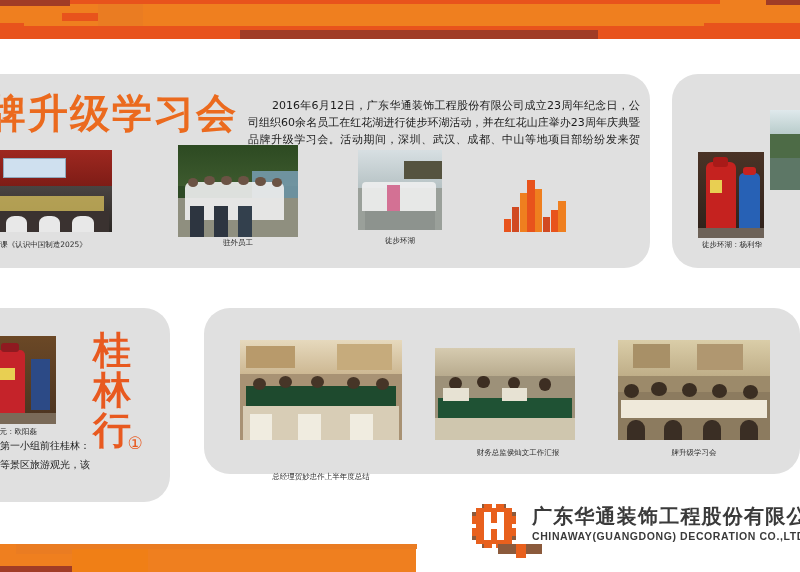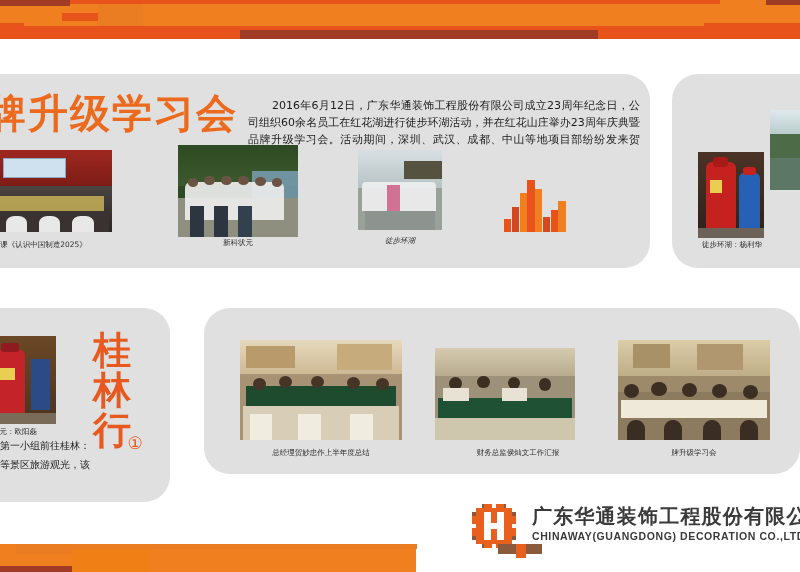--- a/index.html
+++ b/index.html
@@ -174,31 +174,31 @@
     <div style="position:absolute;left:8%;top:36%;width:9%;height:10%;background:#6b5344;border-radius:50%;"></div>
     <div style="position:absolute;left:22%;top:34%;width:9%;height:10%;background:#6b5344;border-radius:50%;"></div>
     <div style="position:absolute;left:36%;top:34%;width:9%;height:10%;background:#6b5344;border-radius:50%;"></div>
     <div style="position:absolute;left:50%;top:34%;width:9%;height:10%;background:#6b5344;border-radius:50%;"></div>
     <div style="position:absolute;left:64%;top:35%;width:9%;height:10%;background:#6b5344;border-radius:50%;"></div>
     <div style="position:absolute;left:78%;top:36%;width:9%;height:10%;background:#6b5344;border-radius:50%;"></div>
     <div style="position:absolute;left:10%;top:66%;width:12%;height:34%;background:#2d3540;"></div>
     <div style="position:absolute;left:30%;top:66%;width:12%;height:34%;background:#2d3540;"></div>
     <div style="position:absolute;left:50%;top:66%;width:12%;height:34%;background:#33404d;"></div>
   </div>
-  <div class="caption" style="left:178px;top:238px;width:120px;">新科状元</div>
+  <div class="caption" style="left:178px;top:238px;width:120px;">驻外员工</div>
 
   <div class="photo" style="left:358px;top:150px;width:84px;height:80px;background:#b9c4c8;">
     <div style="position:absolute;left:0;top:0;width:100%;height:48%;background:linear-gradient(180deg,#d7dfe2 0%,#b6c2c4 100%);"></div>
     <div style="position:absolute;left:55%;top:14%;width:45%;height:22%;background:#55533f;"></div>
     <div style="position:absolute;left:0;top:48%;width:100%;height:52%;background:#9aa09a;"></div>
     <div style="position:absolute;left:5%;top:40%;width:88%;height:36%;background:#f0f0f0;opacity:.9;border-radius:4px 4px 0 0;"></div>
     <div style="position:absolute;left:34%;top:44%;width:16%;height:40%;background:#cf5c85;opacity:.85;"></div>
     <div style="position:absolute;left:8%;top:76%;width:84%;height:24%;background:#8d938e;"></div>
   </div>
-  <div class="caption" style="left:358px;top:236px;width:84px;font-style:italic;">徒步环湖</div>
+  <div class="caption" style="left:358px;top:236px;width:84px;">徒步环湖</div>
 
   <div class="barchart" style="left:504px;top:180px;width:62px;height:52px;">
       <div class="bar" style="left: 0px; width: 7.25px; height: 13.3714px; background: rgb(232, 83, 28);"></div>
       <div class="bar" style="left: 7.75px; width: 7.25px; height: 25.2571px; background: rgb(209, 74, 34);"></div>
       <div class="bar" style="left: 15.5px; width: 7.25px; height: 38.6286px; background: rgb(239, 127, 31);"></div>
       <div class="bar" style="left: 23.25px; width: 7.25px; height: 52px; background: rgb(232, 83, 28);"></div>
       <div class="bar" style="left: 31px; width: 7.25px; height: 43.0857px; background: rgb(239, 127, 31);"></div>
       <div class="bar" style="left: 38.75px; width: 7.25px; height: 14.8571px; background: rgb(209, 74, 34);"></div>
       <div class="bar" style="left: 46.5px; width: 7.25px; height: 22.2857px; background: rgb(232, 83, 28);"></div>
       <div class="bar" style="left: 54.25px; width: 7.25px; height: 31.2px; background: rgb(239, 127, 31);"></div>
@@ -258,21 +258,21 @@
     <div style="position:absolute;left:2%;top:66%;width:96%;height:34%;background:#d8cdb6;"></div>
     <div style="position:absolute;left:8%;top:38%;width:8%;height:12%;background:#463527;border-radius:50%;"></div>
     <div style="position:absolute;left:24%;top:36%;width:8%;height:12%;background:#463527;border-radius:50%;"></div>
     <div style="position:absolute;left:44%;top:36%;width:8%;height:12%;background:#463527;border-radius:50%;"></div>
     <div style="position:absolute;left:66%;top:37%;width:8%;height:12%;background:#463527;border-radius:50%;"></div>
     <div style="position:absolute;left:84%;top:38%;width:8%;height:12%;background:#463527;border-radius:50%;"></div>
     <div style="position:absolute;left:6%;top:74%;width:14%;height:26%;background:#f0ece0;"></div>
     <div style="position:absolute;left:36%;top:74%;width:14%;height:26%;background:#f0ece0;"></div>
     <div style="position:absolute;left:68%;top:74%;width:14%;height:26%;background:#f0ece0;"></div>
   </div>
-  <div class="caption" style="left:240px;top:448px;width:162px;">总经理贺妙忠作上半年度总结</div>
+  <div class="caption" style="left:240px;top:472px;width:162px;">总经理贺妙忠作上半年度总结</div>
 
   <div class="photo" style="left:435px;top:348px;width:140px;height:92px;background:#b4a88e;">
     <div style="position:absolute;left:0;top:0;width:100%;height:30%;background:linear-gradient(180deg,#d6cbb0 0%,#b8ab8e 100%);"></div>
     <div style="position:absolute;left:0;top:30%;width:100%;height:70%;background:#9d9179;"></div>
     <div style="position:absolute;left:2%;top:54%;width:96%;height:22%;background:#1f5234;"></div>
     <div style="position:absolute;left:0;top:76%;width:100%;height:24%;background:#cfc6ae;"></div>
     <div style="position:absolute;left:10%;top:32%;width:9%;height:14%;background:#3d2e22;border-radius:50%;"></div>
     <div style="position:absolute;left:30%;top:30%;width:9%;height:14%;background:#3d2e22;border-radius:50%;"></div>
     <div style="position:absolute;left:52%;top:31%;width:9%;height:14%;background:#3d2e22;border-radius:50%;"></div>
     <div style="position:absolute;left:74%;top:33%;width:9%;height:14%;background:#3d2e22;border-radius:50%;"></div>

